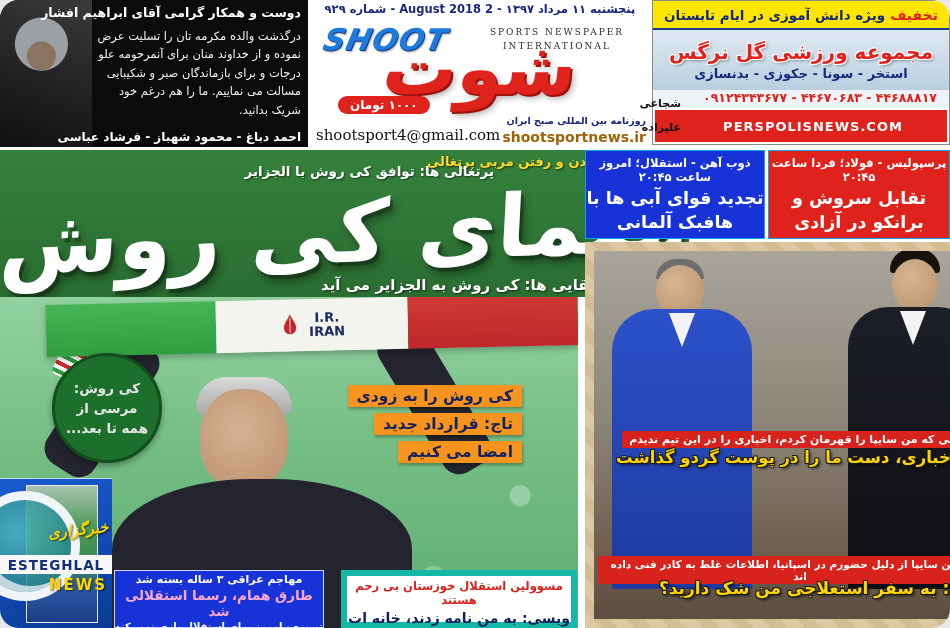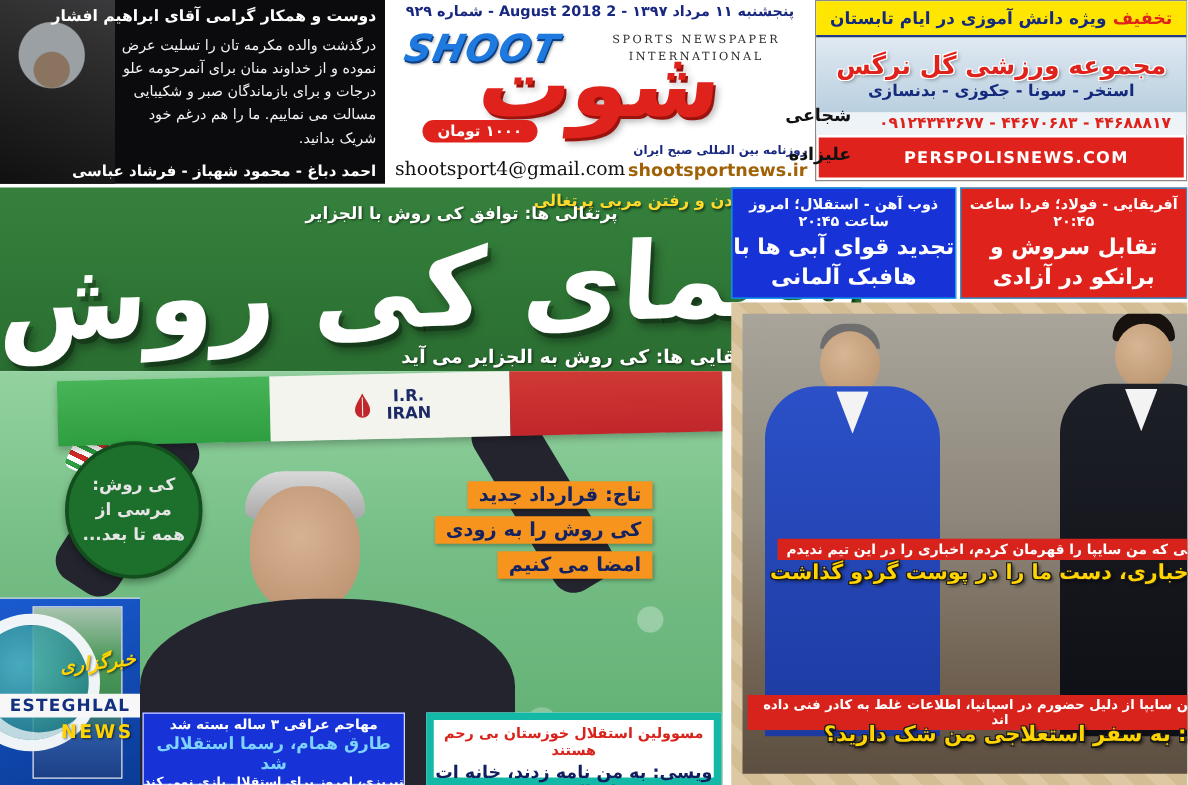--- a/index.html
+++ b/index.html
@@ -1,17 +1,17 @@
 <!DOCTYPE html>
 <html lang="fa"><head>
 <meta charset="utf-8">
 <style>
   * { margin:0; padding:0; box-sizing:border-box; }
   body { background:#e8e8e8; font-family:"DejaVu Sans","Liberation Sans",sans-serif; }
-  .page { position:relative; width:950px; height:628px; background:#fff; overflow:hidden; margin:0 auto; }
+  .page { position:relative; width:950px; height:628px; background:#fff; overflow:hidden; margin:0 auto;border-radius:19px; }
 
   
   .condolence { position:absolute; left:0; top:0; width:308px; height:147px; background:#0b0b0d; color:#fff; direction:rtl; }
   .cond-photo { position:absolute; left:0; top:0; width:92px; height:100%;
     background:
       radial-gradient(circle at 45% 38%, #8a7460 0 14px, transparent 15px),
       radial-gradient(circle at 45% 30%, #9aa0a4 0 26px, transparent 27px),
       linear-gradient(200deg,#3a3a3c 0%, #222 55%, #101010 100%);
   }
   .cond-title { position:absolute; top:5px; right:7px; left:6px; font-size:12.5px; font-weight:bold; color:#fff; text-align:right; }
@@ -39,21 +39,21 @@
   .ad-strip { height:29px; background:#ffe600; border-bottom:2px solid #1d3a8f; display:flex; align-items:center; justify-content:center; gap:5px; direction:rtl; }
   .ad-strip .hl { color:#df221b; font-weight:900; font-size:14px; }
   .ad-strip .rest { color:#152a7d; font-weight:900; font-size:13.5px; }
   .ad-body { height:60px; background:linear-gradient(180deg,#dfe9f2,#b9cfdf); display:flex; flex-direction:column; align-items:center; justify-content:center; direction:rtl; }
   .ad-title { color:#df221b; font-weight:900; font-size:20px;
     text-shadow:1px 1px 0 #fff,-1px -1px 0 #fff,1px -1px 0 #fff,-1px 1px 0 #fff, 2px 2px 3px rgba(0,0,0,.35); }
   .ad-services { color:#152a7d; font-weight:bold; font-size:13px; margin-top:2px; }
   .ad-nums { height:18px; background:#eef3f7; color:#df221b; font-weight:900; font-size:12.5px; text-align:center; direction:ltr; padding-left:38px; }
   .ad-site { flex:1; background:#df221b; box-shadow:inset 0 0 0 2px #fff; color:#fff; font-weight:900; font-size:13px;
     display:flex; align-items:center; justify-content:center; letter-spacing:1px; padding-left:24px; }
-  .ad-names { position:absolute; left:2px; bottom:4px; width:26px; color:#111; font-size:14px; font-weight:bold; direction:rtl; text-align:right; line-height:2.2; }
+  .ad-names { position:absolute; left:2px; bottom:4px; width:26px; color:#111; font-size:11px; font-weight:bold; direction:rtl; text-align:right; line-height:2.2; }
 
   
   .banner { position:absolute; left:0; top:150px; width:689px; height:147px; background:linear-gradient(180deg,#35813c,#2a6e31); overflow:hidden; }
   .kick-yellow { position:absolute; top:4px; right:10px; color:#ffd92b; font-size:13px; font-weight:bold; direction:rtl;
     text-shadow:1px 1px 2px rgba(0,0,0,.6); }
   .kick-white { position:absolute; top:13px; right:195px; color:#fff; font-size:13.5px; font-weight:bold; direction:rtl;
     text-shadow:1px 1px 2px rgba(0,0,0,.55); }
   .headline { position:absolute; top:16px; left:0; right:0; bottom:0; display:flex; align-items:center; justify-content:center;
     direction:rtl; color:#fff; font-size:86px; font-weight:900; line-height:1; transform:rotate(-2deg) skewX(-5deg);
     text-shadow:3px 4px 0 rgba(0,0,0,.25), 5px 7px 8px rgba(0,0,0,.35); white-space:nowrap; }
@@ -134,21 +134,21 @@
     transform:rotate(-6deg); direction:rtl; text-shadow:1px 1px 2px rgba(0,0,0,.6); }
   .est-bar { position:absolute; left:0; right:0; top:76px; height:19px; background:#f7f7f7; display:flex; align-items:center; justify-content:center;
     color:#13307f; font-weight:900; font-size:13.5px; letter-spacing:1px; }
   .est-news { position:absolute; right:5px; top:97px; color:#ffd400; font-weight:900; font-size:15px; letter-spacing:2px;
     text-shadow:1px 1px 2px rgba(0,0,0,.6); }
 
   
   .box-blue { position:absolute; left:114px; top:570px; width:210px; height:58px; z-index:6; background:#1733d8;
     border:1px solid #cfd6ff; direction:rtl; text-align:center; padding-top:2px; }
   .bb-l1 { color:#fff; font-weight:bold; font-size:11px; }
-  .bb-l2 { color:#7dd3fc; font-weight:900; font-size:13.5px; margin-top:1px; }
+  .bb-l2 { color:#f9a8d4; font-weight:900; font-size:13.5px; margin-top:1px; }
   .bb-l3 { color:#fff; font-size:10px; font-weight:bold; margin-top:2px; }
   .box-white { position:absolute; left:341px; top:570px; width:236px; height:58px; z-index:6; background:#fff;
     border:6px solid #14b8a6; direction:rtl; text-align:center; padding-top:3px; }
   .bw-l1 { color:#d8231c; font-weight:bold; font-size:11.5px; }
   .bw-l2 { color:#101d5e; font-weight:900; font-size:14px; margin-top:3px; }
 </style>
 </head>
 <body>
 
 <div class="page">
@@ -196,21 +196,21 @@
     <div class="kick-white">پرتغالی ها: توافق کی روش با الجزایر</div>
     <div class="headline">معمای کی روش</div>
     <div class="subhead">آفریقایی ها: کی روش به الجزایر می آید</div>
   </div>
 
   <div class="match match-blue">
     <div class="m-info">ذوب آهن - استقلال؛ امروز ساعت ۲۰:۴۵</div>
     <div class="m-title">تجدید قوای آبی ها با هافبک آلمانی</div>
   </div>
   <div class="match match-red">
-    <div class="m-info">آفریقایی - فولاد؛ فردا ساعت ۲۰:۴۵</div>
+    <div class="m-info">پرسپولیس - فولاد؛ فردا ساعت ۲۰:۴۵</div>
     <div class="m-title">تقابل سروش و برانکو در آزادی</div>
   </div>
 
   <div class="photo-right">
     <div class="pr-inner">
       <div class="man-left-hair"></div>
       <div class="head-c man-left-head"></div>
       <div class="man-left-body">
         <div class="shirt" style="left:57px; top:4px;"></div>
       </div>
@@ -245,22 +245,22 @@
           <div>IRAN</div>
         </div>
       </div>
       <div class="f-red"></div>
     </div>
     <div class="q-hair"></div>
     <div class="q-head"></div>
     <div class="q-body"></div>
     <div class="badge">کی روش: مرسی از همه تا بعد...</div>
     <div class="quote">
+      <span>کی روش را به زودی</span>
       <span>تاج: قرارداد جدید</span>
-      <span>کی روش را به زودی</span>
       <span>امضا می کنیم</span>
     </div>
   </div>
 
   <div class="estbox">
     <div class="est-photo"></div>
     <div class="est-emblem"></div>
     <div class="est-script">خبرگزاری</div>
     <div class="est-bar">ESTEGHLAL</div>
     <div class="est-news">NEWS</div>

